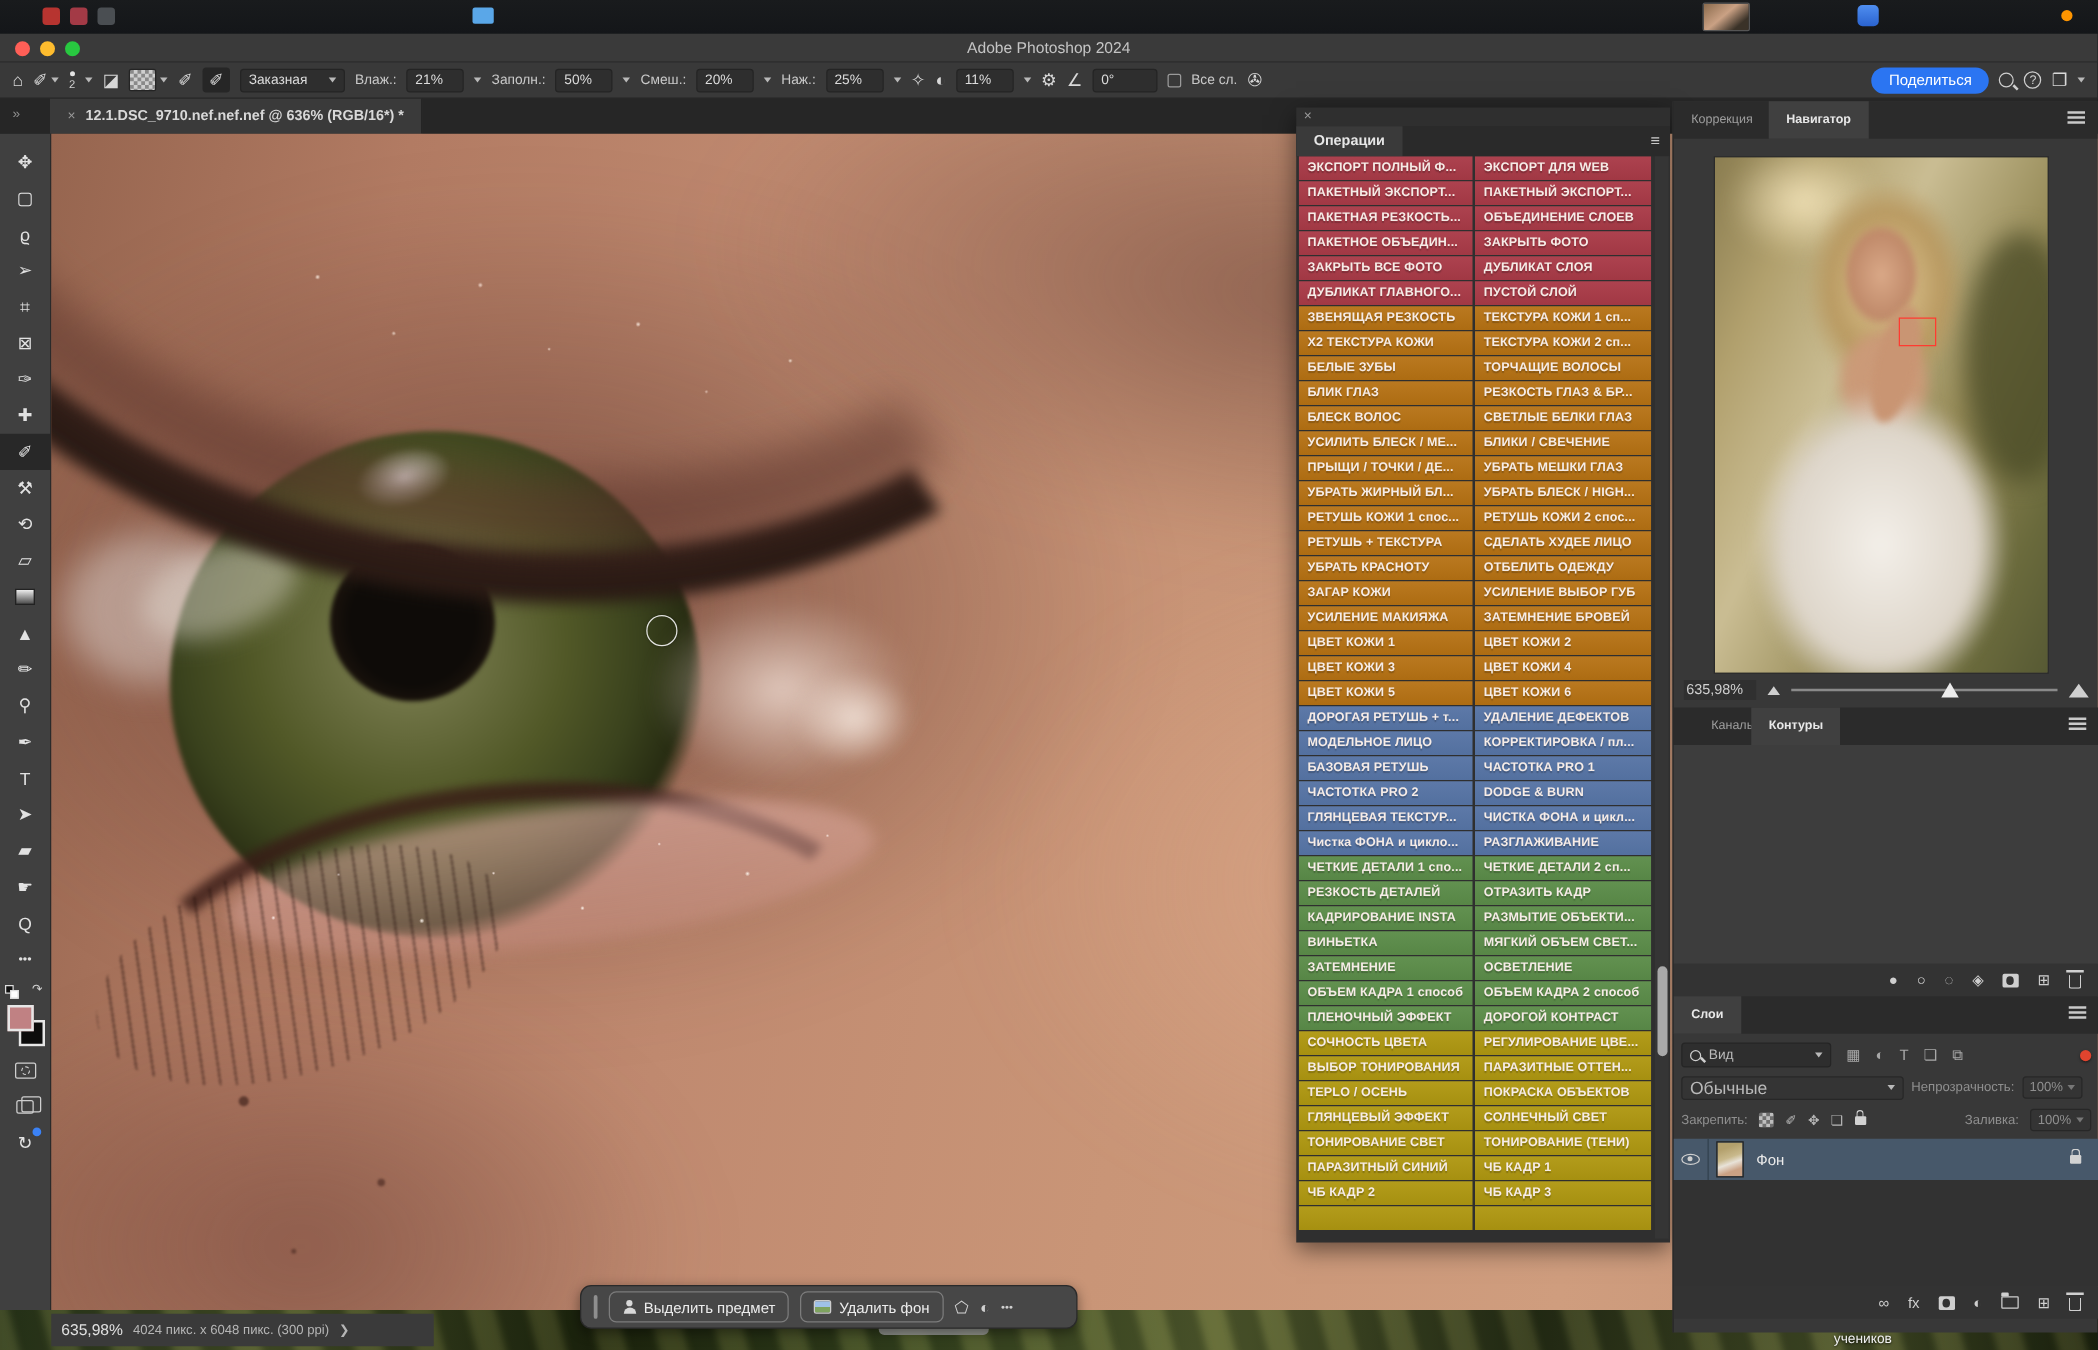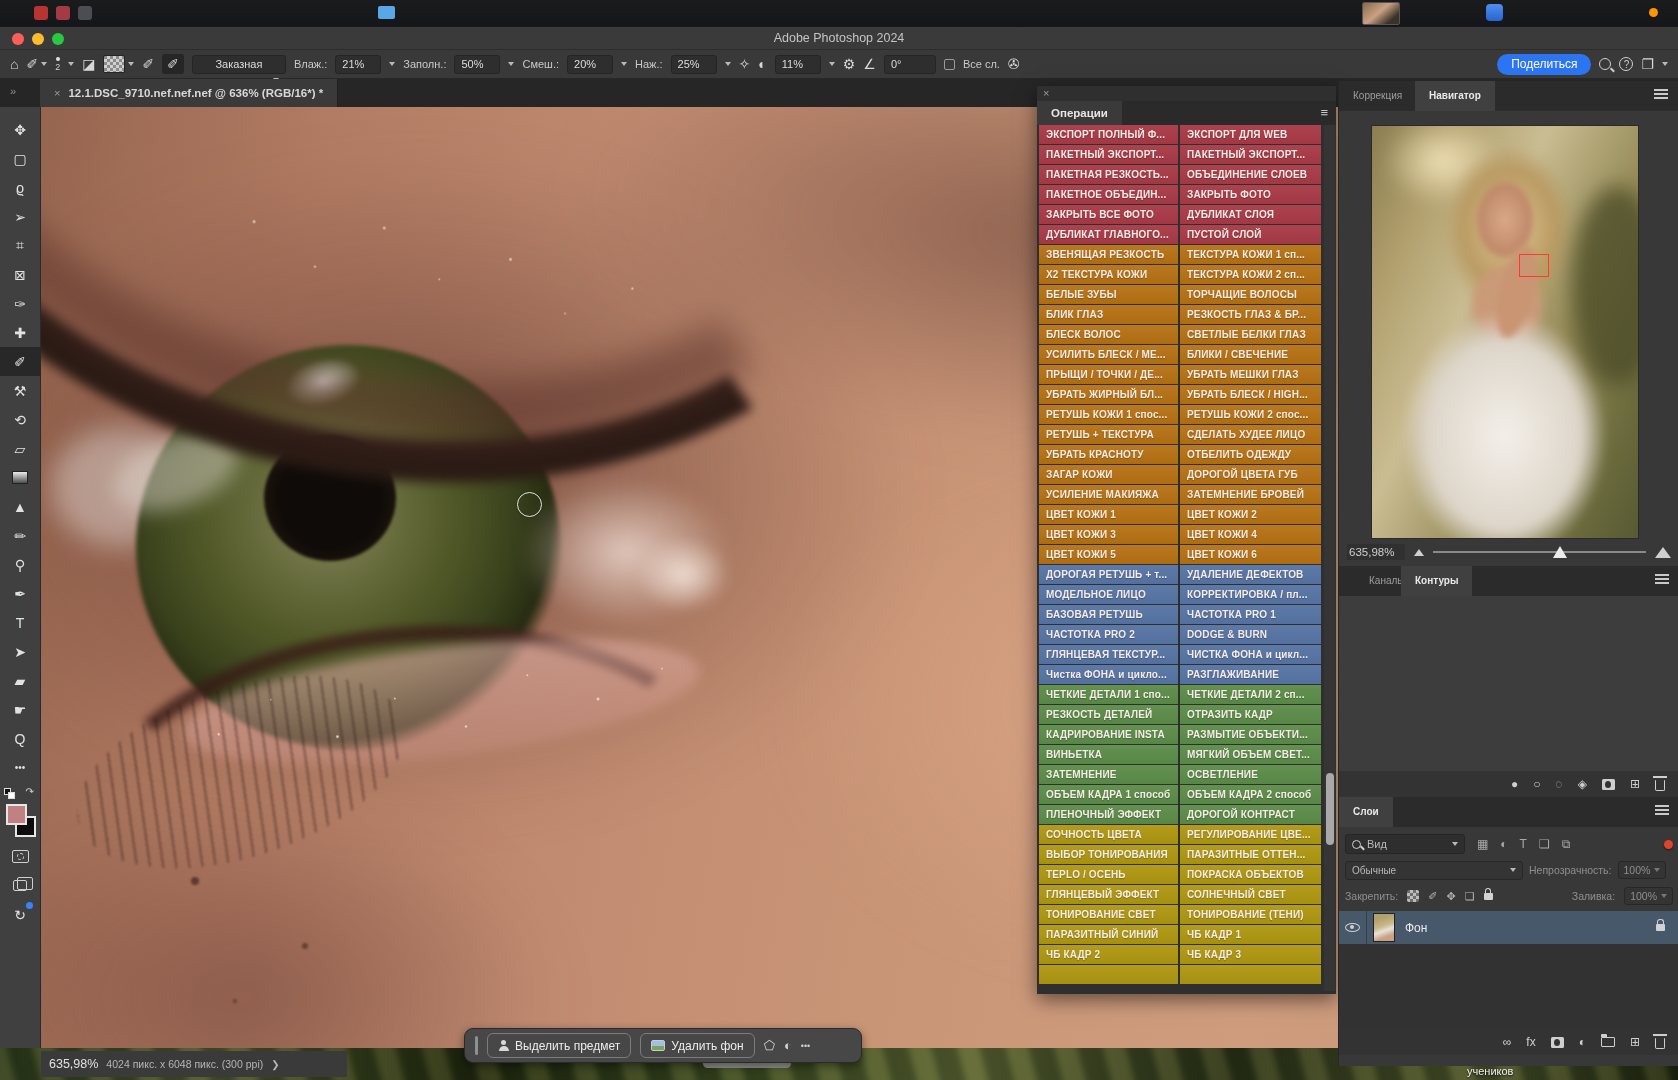--- a/index.html
+++ b/index.html
@@ -149,21 +149,21 @@
   
   #layers-sec { position:absolute; left:0; top:716px; width:340px; height:269px; }
   #layers-search { position:absolute; left:6px; top:36px; width:328px; height:22px; display:flex; align-items:center; gap:12px; }
   #filter-box { width:120px; height:20px; background:#2e2e2e; border:1px solid #252525; border-radius:3px;
     display:flex; align-items:center; gap:6px; padding:0 6px; color:#b9b9b9; font-size:11px; }
   #filter-box .chev { margin-left:auto; }
   .f-ic { color:#a8a8a8; font-size:12px; }
   #redpin { width:9px; height:9px; background:#e0442e; border-radius:50%; margin-left:auto; box-shadow:0 1px 2px rgba(0,0,0,.5); }
   #blend-row { position:absolute; left:6px; top:63px; width:328px; height:20px; display:flex; align-items:center; gap:6px; }
   #blend-select { width:178px; height:19px; background:#343434; border:1px solid #272727; border-radius:3px;
-    color:#b9b9b9; font-size:10px; display:flex; align-items:center; padding:0 6px;gap:48px; }
+    color:#b9b9b9; font-size:14px; display:flex; align-items:center; padding:0 6px;gap:48px; }
   #blend-select .chev { margin-left:auto; }
   .dim-label { color:#8f8f8f; font-size:10.5px; white-space:nowrap; }
   .dim-field { background:#343434; border:1px solid #272727; border-radius:3px; color:#8f8f8f; font-size:10.5px;
     height:18px; display:flex; align-items:center; gap:4px; padding:0 5px; }
   #lock-row { position:absolute; left:6px; top:89px; width:328px; height:20px; display:flex; align-items:center; gap:9px; }
   .lk-ic { color:#b5b5b5; font-size:11px; }
   .checker-sm { width:12px; height:12px; background:repeating-conic-gradient(#bdbdbd 0 25%, #6e6e6e 0 50%) 0 0/6px 6px; border-radius:2px; }
   #layer-row { position:absolute; left:0; top:114px; width:340px; height:33px; background:#47586a; display:flex; align-items:center; }
   #layer-eye-cell { width:28px; height:33px; border-right:1px solid #32404e; display:flex; align-items:center; justify-content:center; }
   #layer-thumb { width:22px; height:29px; margin-left:6px; border:1px solid #222; overflow:hidden; position:relative;
@@ -203,21 +203,21 @@
     <span class="sz">2</span>
   </span>
   <span class="chev"></span>
   <span class="ob-ic">◪</span>
   <span style="display:flex;align-items:center;gap:3px;">
     <span class="checker"></span>
       <span class="chev"></span>
   </span>
   <span class="ob-ic">✐</span>
   <span class="ob-ic pressed">✐</span>
-  <span class="field" style="width:94px;flex-direction:column;">
+  <span class="field" style="width:84px;">
     <span>Заказная</span>
       <span class="chev" style="margin-left:auto;"></span>
   </span>
   <span class="ob-label">Влаж.:</span>
   <span class="field" style="width:46px;">
       <span>21%</span>
     </span>
     <span class="chev"></span>
   <span class="ob-label">Заполн.:</span>
   <span class="field" style="width:46px;">
@@ -411,21 +411,21 @@
       <div class="acell c-orange">УБРАТЬ МЕШКИ ГЛАЗ</div>
       <div class="acell c-orange">УБРАТЬ ЖИРНЫЙ БЛ...</div>
       <div class="acell c-orange">УБРАТЬ БЛЕСК / HIGH...</div>
       <div class="acell c-orange">РЕТУШЬ КОЖИ 1 спос...</div>
       <div class="acell c-orange">РЕТУШЬ КОЖИ 2 спос...</div>
       <div class="acell c-orange">РЕТУШЬ + ТЕКСТУРА</div>
       <div class="acell c-orange">СДЕЛАТЬ ХУДЕЕ ЛИЦО</div>
       <div class="acell c-orange">УБРАТЬ КРАСНОТУ</div>
       <div class="acell c-orange">ОТБЕЛИТЬ ОДЕЖДУ</div>
       <div class="acell c-orange">ЗАГАР КОЖИ</div>
-      <div class="acell c-orange">ДОРОГОЙ ЦВЕТА ГУБ</div>
+      <div class="acell c-orange">УСИЛЕНИЕ ВЫБОР ГУБ</div>
       <div class="acell c-orange">УСИЛЕНИЕ МАКИЯЖА</div>
       <div class="acell c-orange">ЗАТЕМНЕНИЕ БРОВЕЙ</div>
       <div class="acell c-orange">ЦВЕТ КОЖИ 1</div>
       <div class="acell c-orange">ЦВЕТ КОЖИ 2</div>
       <div class="acell c-orange">ЦВЕТ КОЖИ 3</div>
       <div class="acell c-orange">ЦВЕТ КОЖИ 4</div>
       <div class="acell c-orange">ЦВЕТ КОЖИ 5</div>
       <div class="acell c-orange">ЦВЕТ КОЖИ 6</div>
       <div class="acell c-blue">ДОРОГАЯ РЕТУШЬ + т...</div>
       <div class="acell c-blue">УДАЛЕНИЕ ДЕФЕКТОВ</div>

